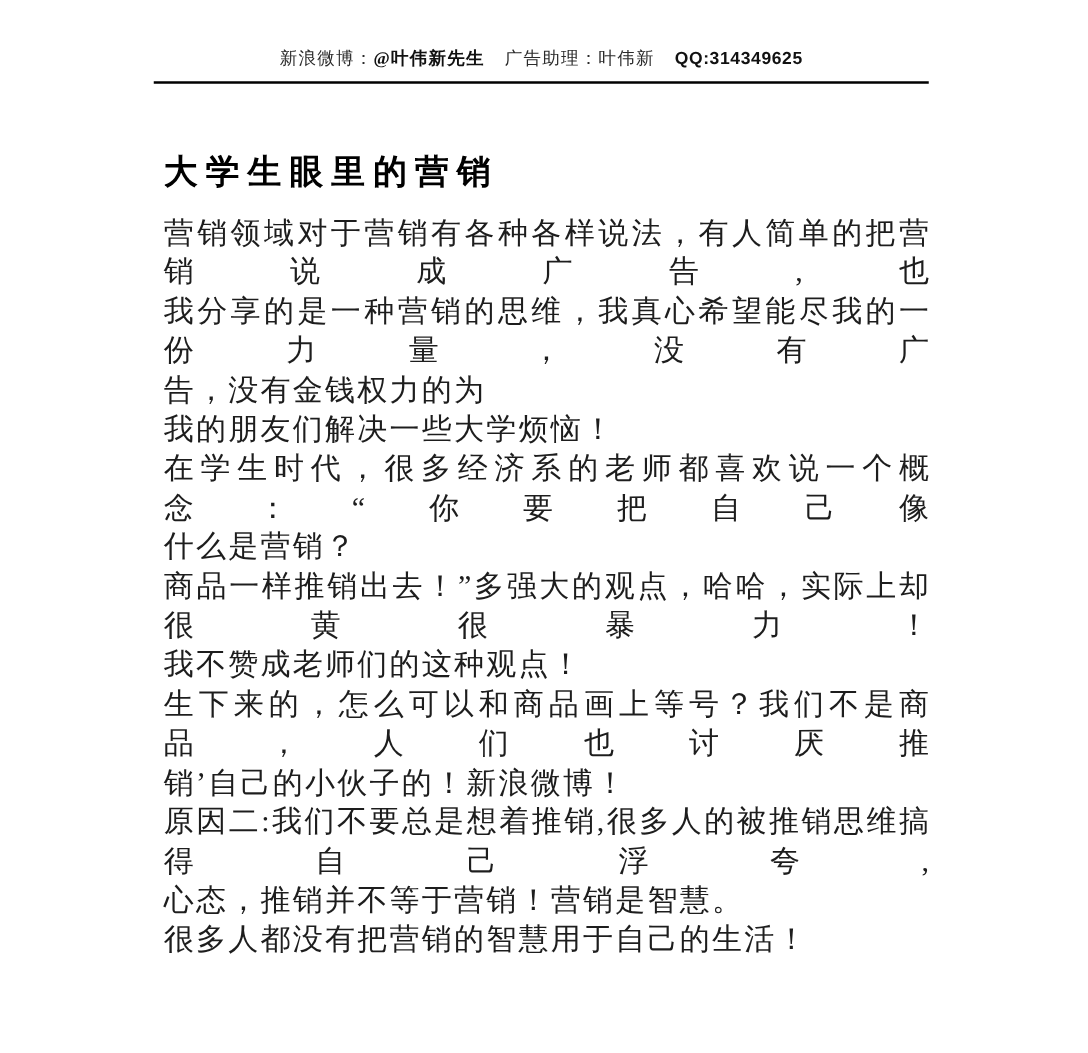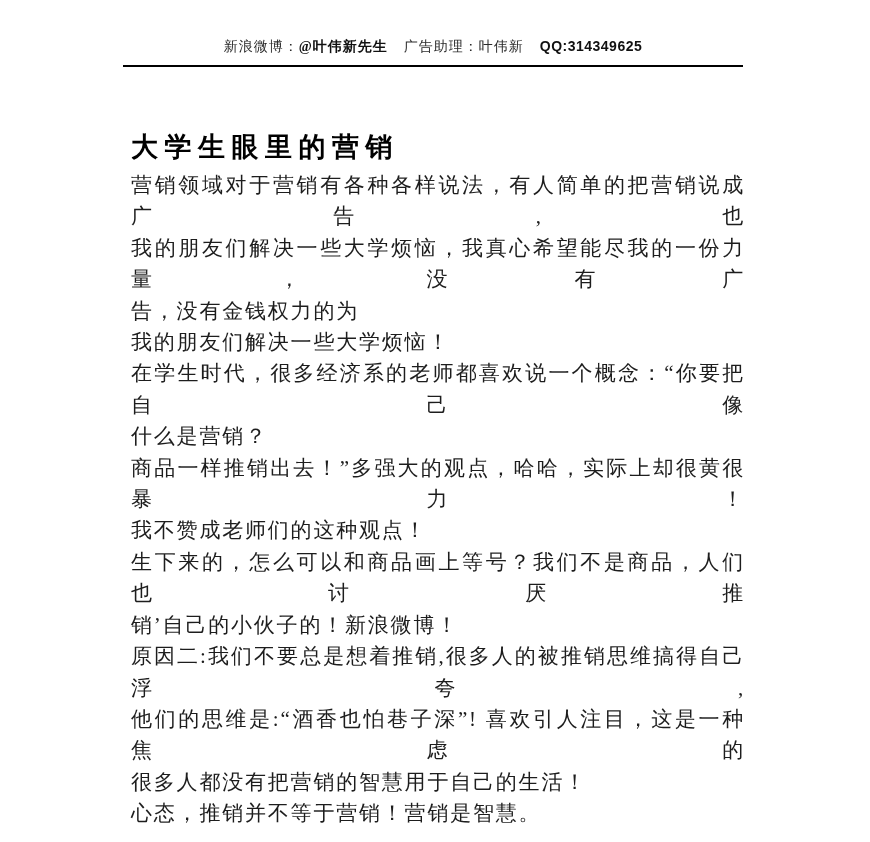--- a/index.html
+++ b/index.html
@@ -19,29 +19,29 @@
   .masthead .strong{font-weight:bold;color:#111;}
   .masthead .seg-gap{margin-left:16px;}
   .masthead .qq{
     font-family:"Liberation Sans","DejaVu Sans",sans-serif;
     font-weight:bold;letter-spacing:0.5px;color:#111;
   }
   .rule{
     position:absolute;top:65px;left:123px;width:620px;
     height:0;border-top:2px solid #000;
   }
-  .content{position:absolute;left:131px;top:133px;width:614px;}
+  .content{position:absolute;left:131px;top:123px;width:614px;}
   .title{
     margin:0;padding:0;
     font-size:27px;line-height:29px;font-weight:bold;
     letter-spacing:6.5px;color:#000;
   }
   .body{
-    margin-top:8px;
-    font-size:21px;line-height:31.4px;letter-spacing:1.8px;
+    margin-top:20px;
+    font-size:24px;line-height:31.4px;letter-spacing:1.8px;
     color:#1d1d1d;
   }
   .line{min-height:31.4px;}
   .line.fill{text-align:justify;text-align-last:justify;}
 </style>
 </head>
 <body>
 
 <div class="page">
 
@@ -49,29 +49,28 @@
     <span>新浪微博：</span><span class="strong">@叶伟新先生</span><span class="seg-gap">广告助理：叶伟新</span><span class="seg-gap strong qq">QQ:314349625</span>
   </div>
 
   <div class="rule"></div>
 
   <div class="content">
     <h1 class="title">大学生眼里的营销</h1>
 
     <div class="body">
       <div class="line fill">营销领域对于营销有各种各样说法，有人简单的把营销说成广告,也</div>
-      <div class="line fill">我的朋友们解决一些大学烦恼，我真心希望能尽我的一份力量，没有广</div>
+      <div class="line fill">我分享的是一种营销的思维，我真心希望能尽我的一份力量，没有广</div>
       <div class="line">告，没有金钱权力的为</div>
       <div class="line">我的朋友们解决一些大学烦恼！</div>
       <div class="line fill">在学生时代，很多经济系的老师都喜欢说一个概念：“你要把自己像</div>
       <div class="line">什么是营销？</div>
       <div class="line fill">商品一样推销出去！”多强大的观点，哈哈，实际上却很黄很暴力！</div>
       <div class="line">我不赞成老师们的这种观点！</div>
       <div class="line fill">生下来的，怎么可以和商品画上等号？我们不是商品，人们也讨厌推</div>
       <div class="line">销’自己的小伙子的！新浪微博！</div>
       <div class="line fill">原因二:我们不要总是想着推销,很多人的被推销思维搞得自己浮夸,</div>
-      <div class="line fill">他们的思维是:“酒香也怕巷子深”! 喜欢引人注目，这是一种焦虑的</div>
+      <div class="line">心态，推销并不等于营销！营销是智慧。</div>
       <div class="line">很多人都没有把营销的智慧用于自己的生活！</div>
-      <div class="line">心态，推销并不等于营销！营销是智慧。</div>
     </div>
   </div>
 
 </div>
 
 </body></html>

